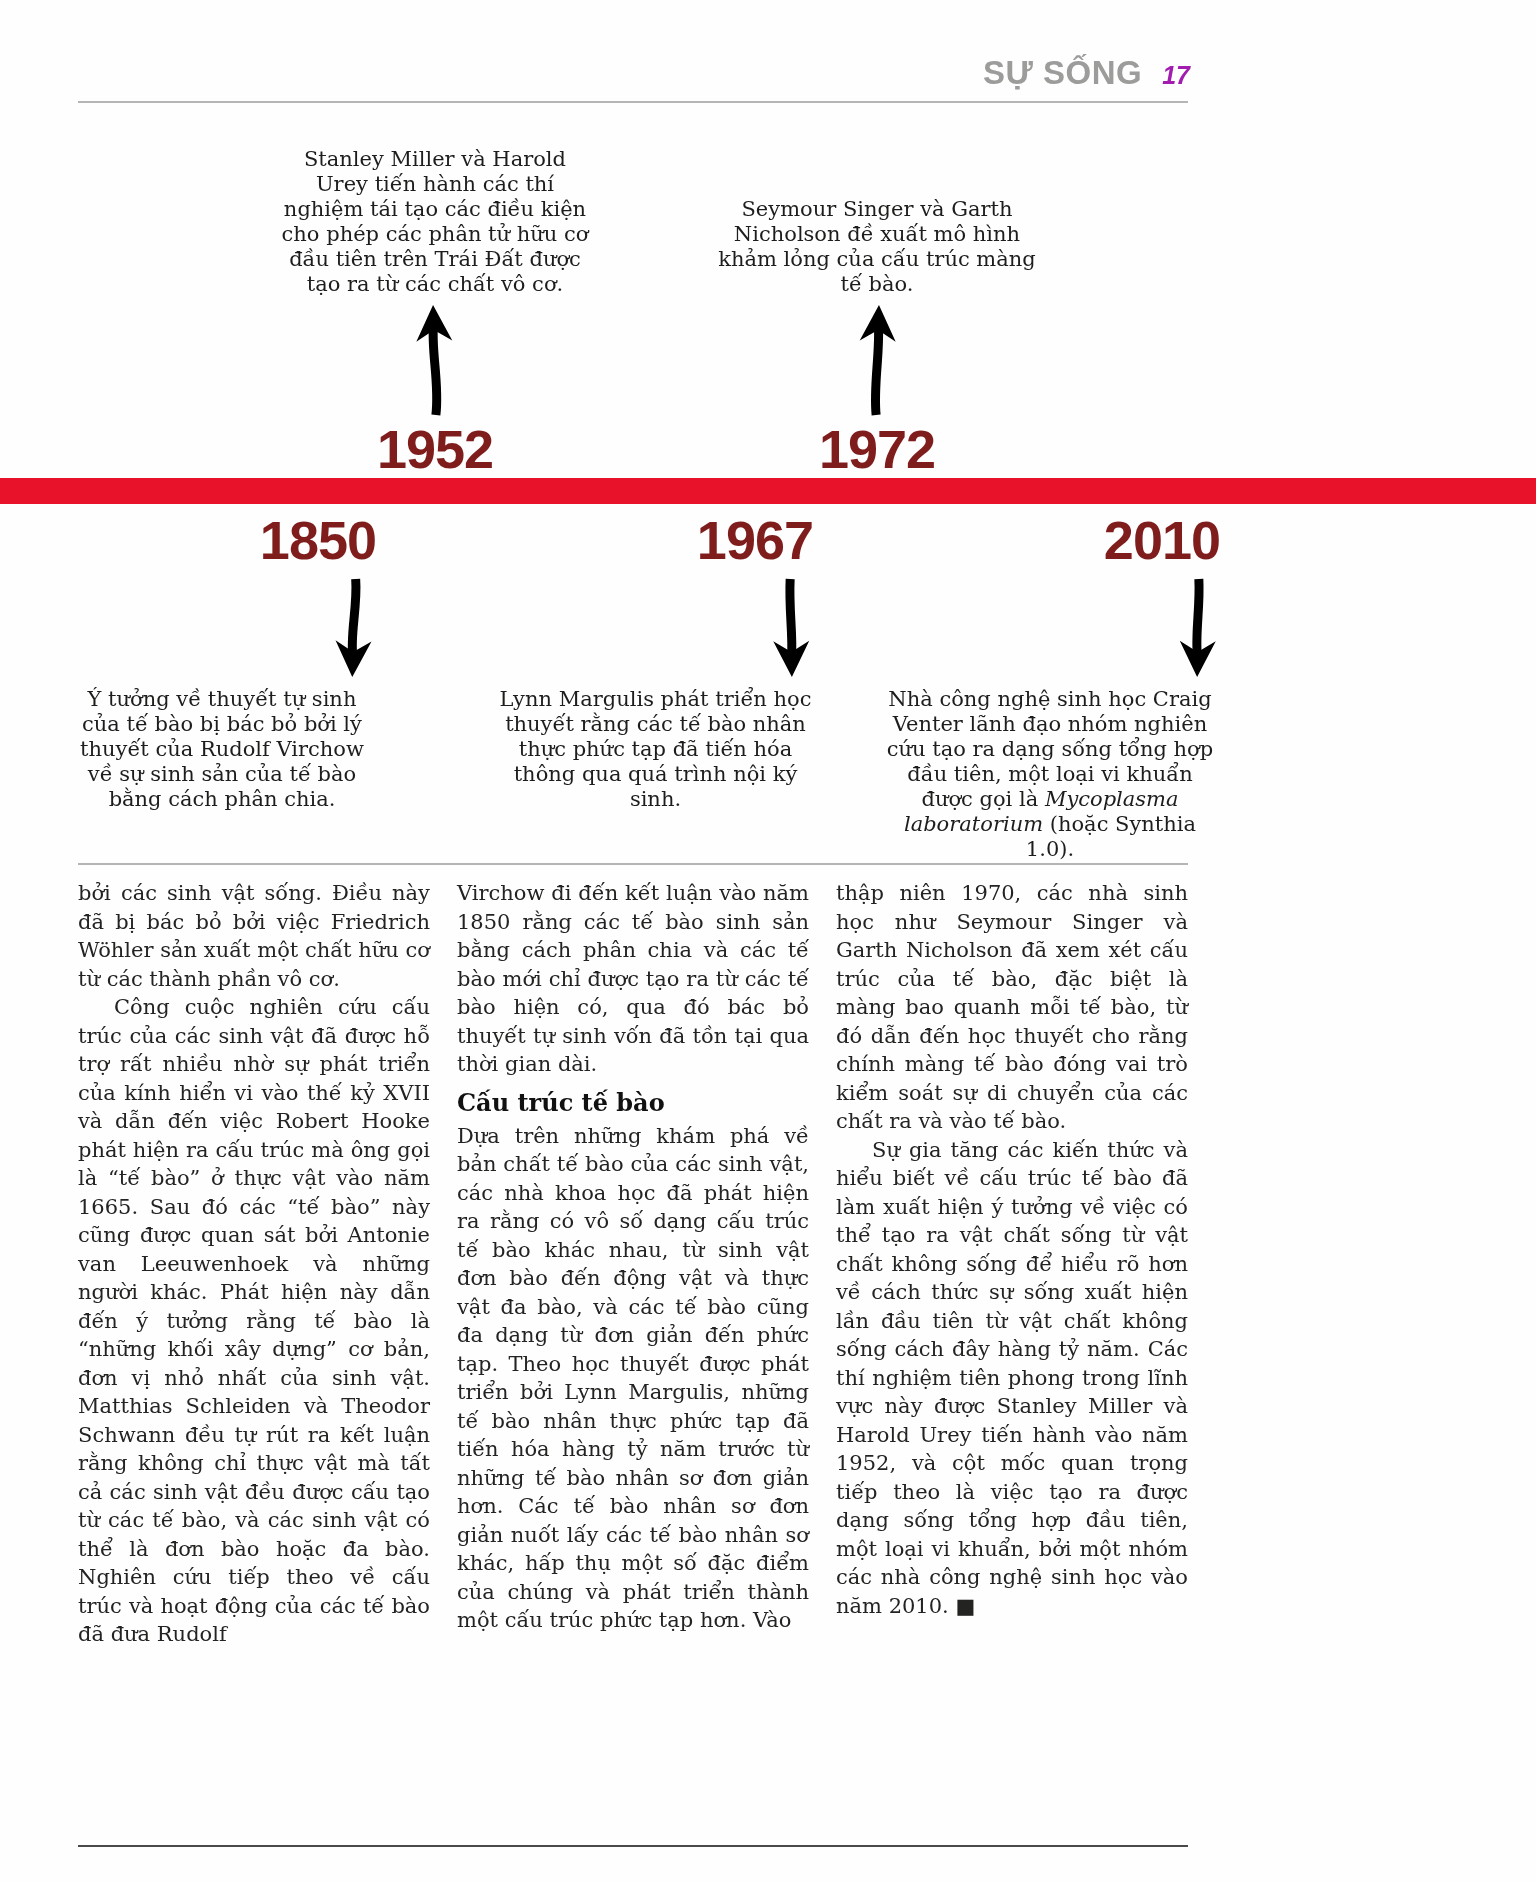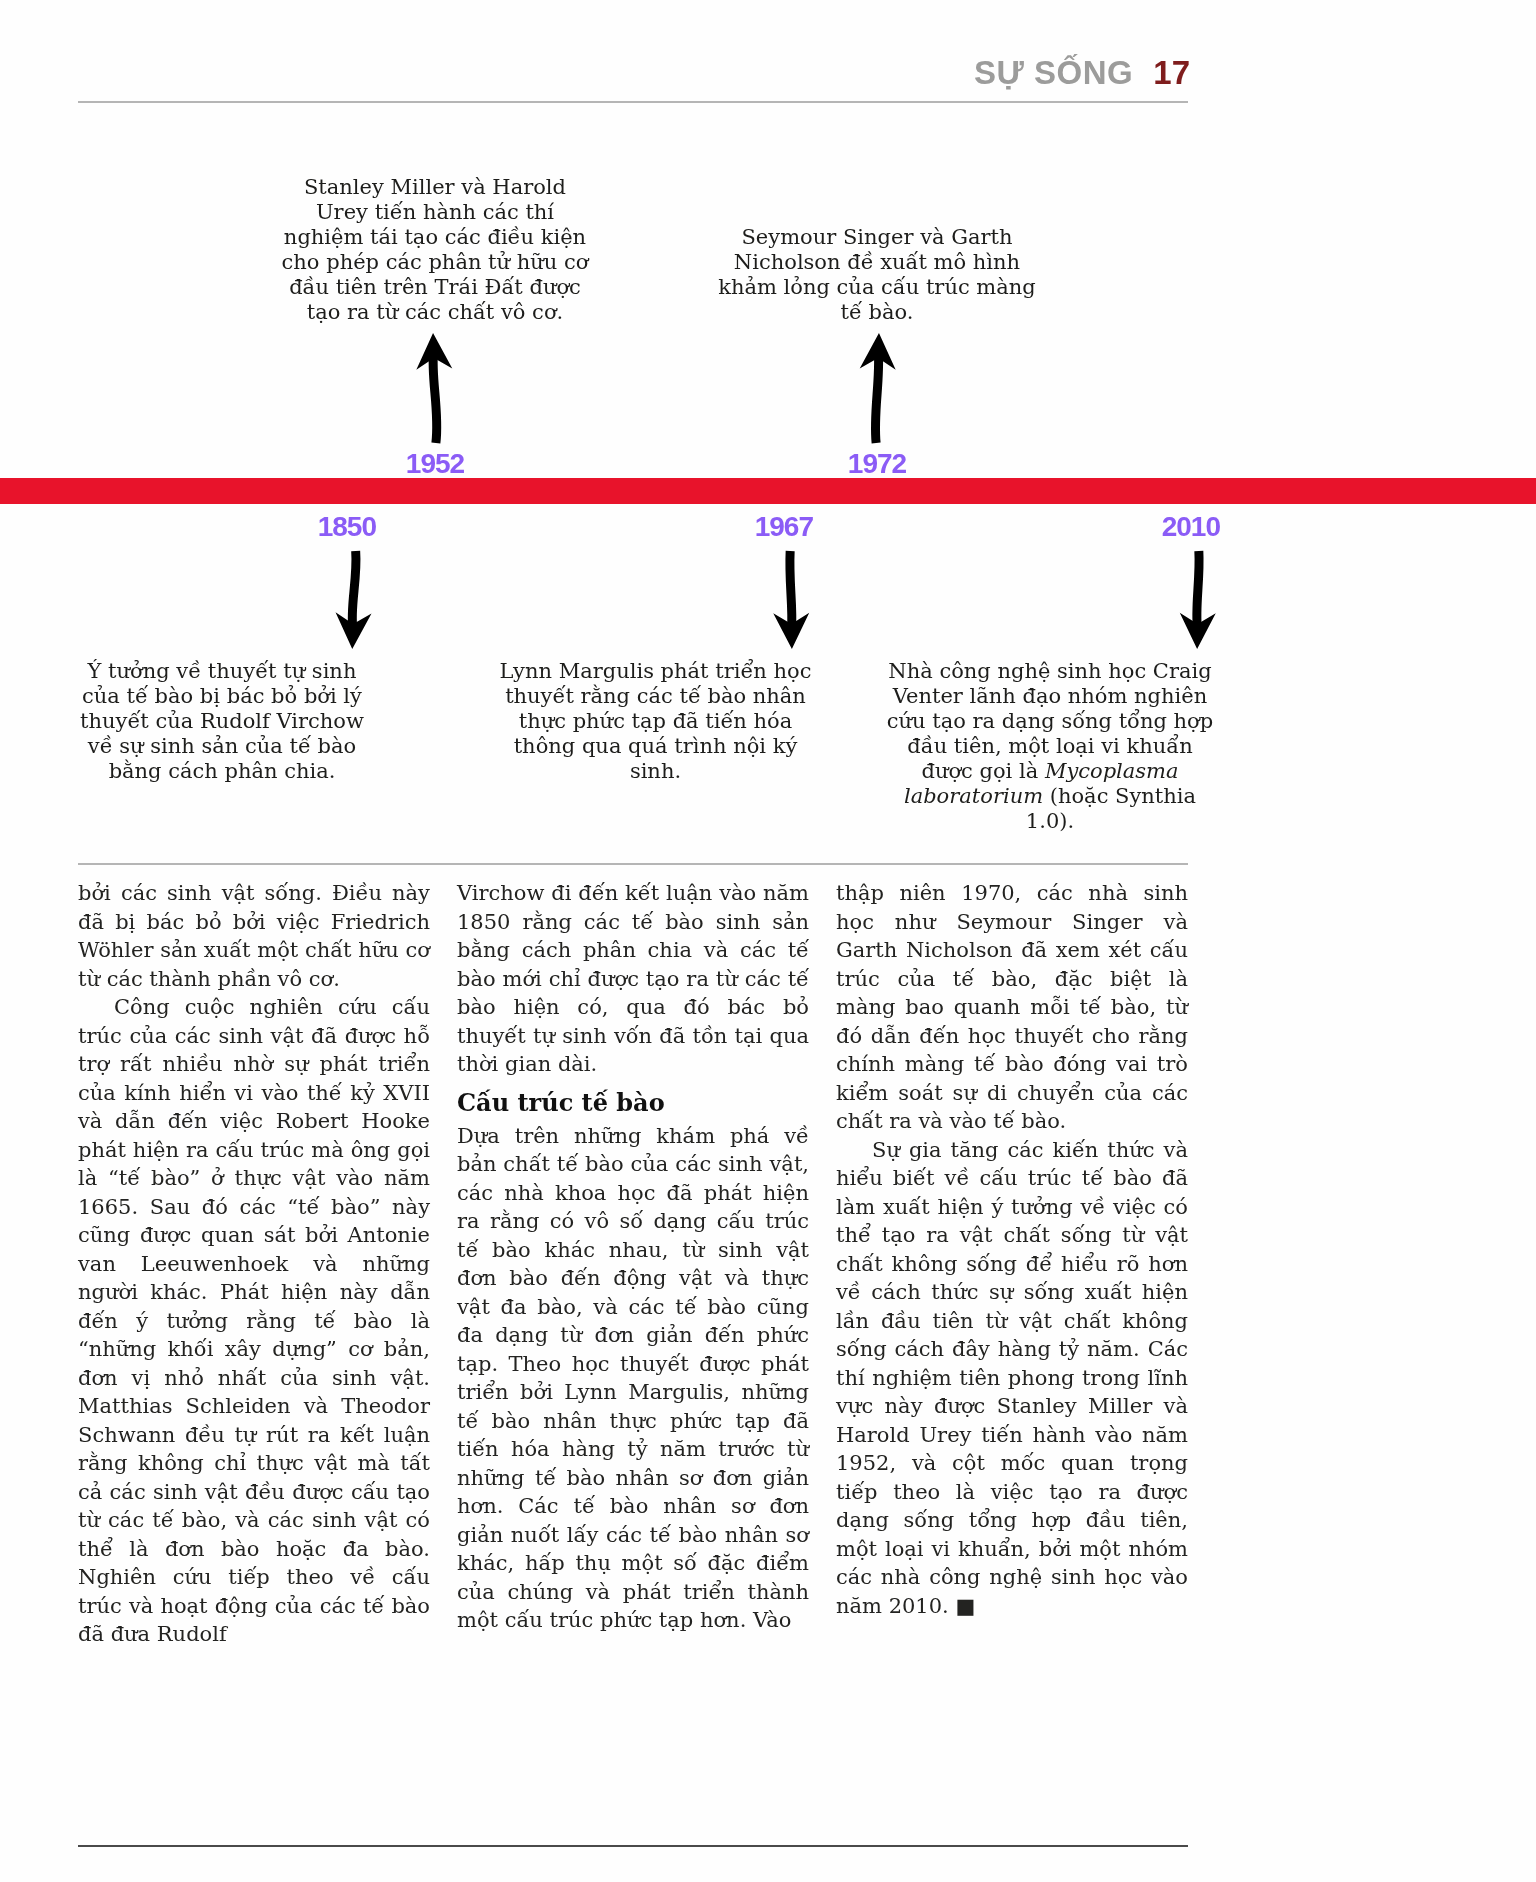--- a/index.html
+++ b/index.html
@@ -15,21 +15,21 @@
     font-family:"DejaVu Serif","Liberation Serif",serif;color:#1d1d1b;overflow:hidden;
   }
 
   
   .page-header{
     position:absolute;top:54px;right:346px;
     display:flex;align-items:baseline;gap:20px;
     font-family:"Liberation Sans","DejaVu Sans",sans-serif;font-weight:700;
   }
   .section-title{font-size:33px;color:#9c9c9b;letter-spacing:.5px;}
-  .page-number{font-size:33px;color:#7f1d1d;}
+  .page-number{font-size:25px;color:#a21caf;font-style:italic;}
 
   
   .rule{position:absolute;left:78px;width:1110px;height:2px;background:var(--rule);}
   .rule-top{top:101px;}
   .rule-mid{top:863px;}
   .rule-bottom{top:1845px;background:#4a4a4a;}
 
   
   .red-bar{position:absolute;top:478px;left:0;width:1536px;height:26px;background:var(--accent);}
 
@@ -37,21 +37,21 @@
     position:absolute;display:flex;flex-direction:column;align-items:center;
     text-align:center;
   }
   .tl-above{top:134px;height:344px;justify-content:flex-end;}
   .tl-below{top:512px;align-items:flex-end;}
   .tl-text{font-size:21px;line-height:25px;color:#1d1d1b;}
   .tl-text .seg-b{font-weight:400;}
   .tl-text .seg-i{font-style:italic;}
   .tl-year{
     font-family:"Liberation Sans","DejaVu Sans",sans-serif;font-weight:700;
-    font-size:28px;line-height:1.05;letter-spacing:-1px;color:#8b5cf6;
+    font-size:54px;line-height:1.05;letter-spacing:-1px;color:#7f1d1d;
   }
   .tl-above .tl-year{margin-top:4px;}
   .tl-below .tl-year{margin-bottom:8px;}
   .arrow{display:block;}
   .tl-above .arrow{margin-top:8px;}
   .tl-below .arrow{margin-bottom:10px;}
 
   .tl-1952{left:275px;width:320px;}
   .tl-1972{left:717px;width:320px;}
   .tl-1850{left:68px;width:308px;}

